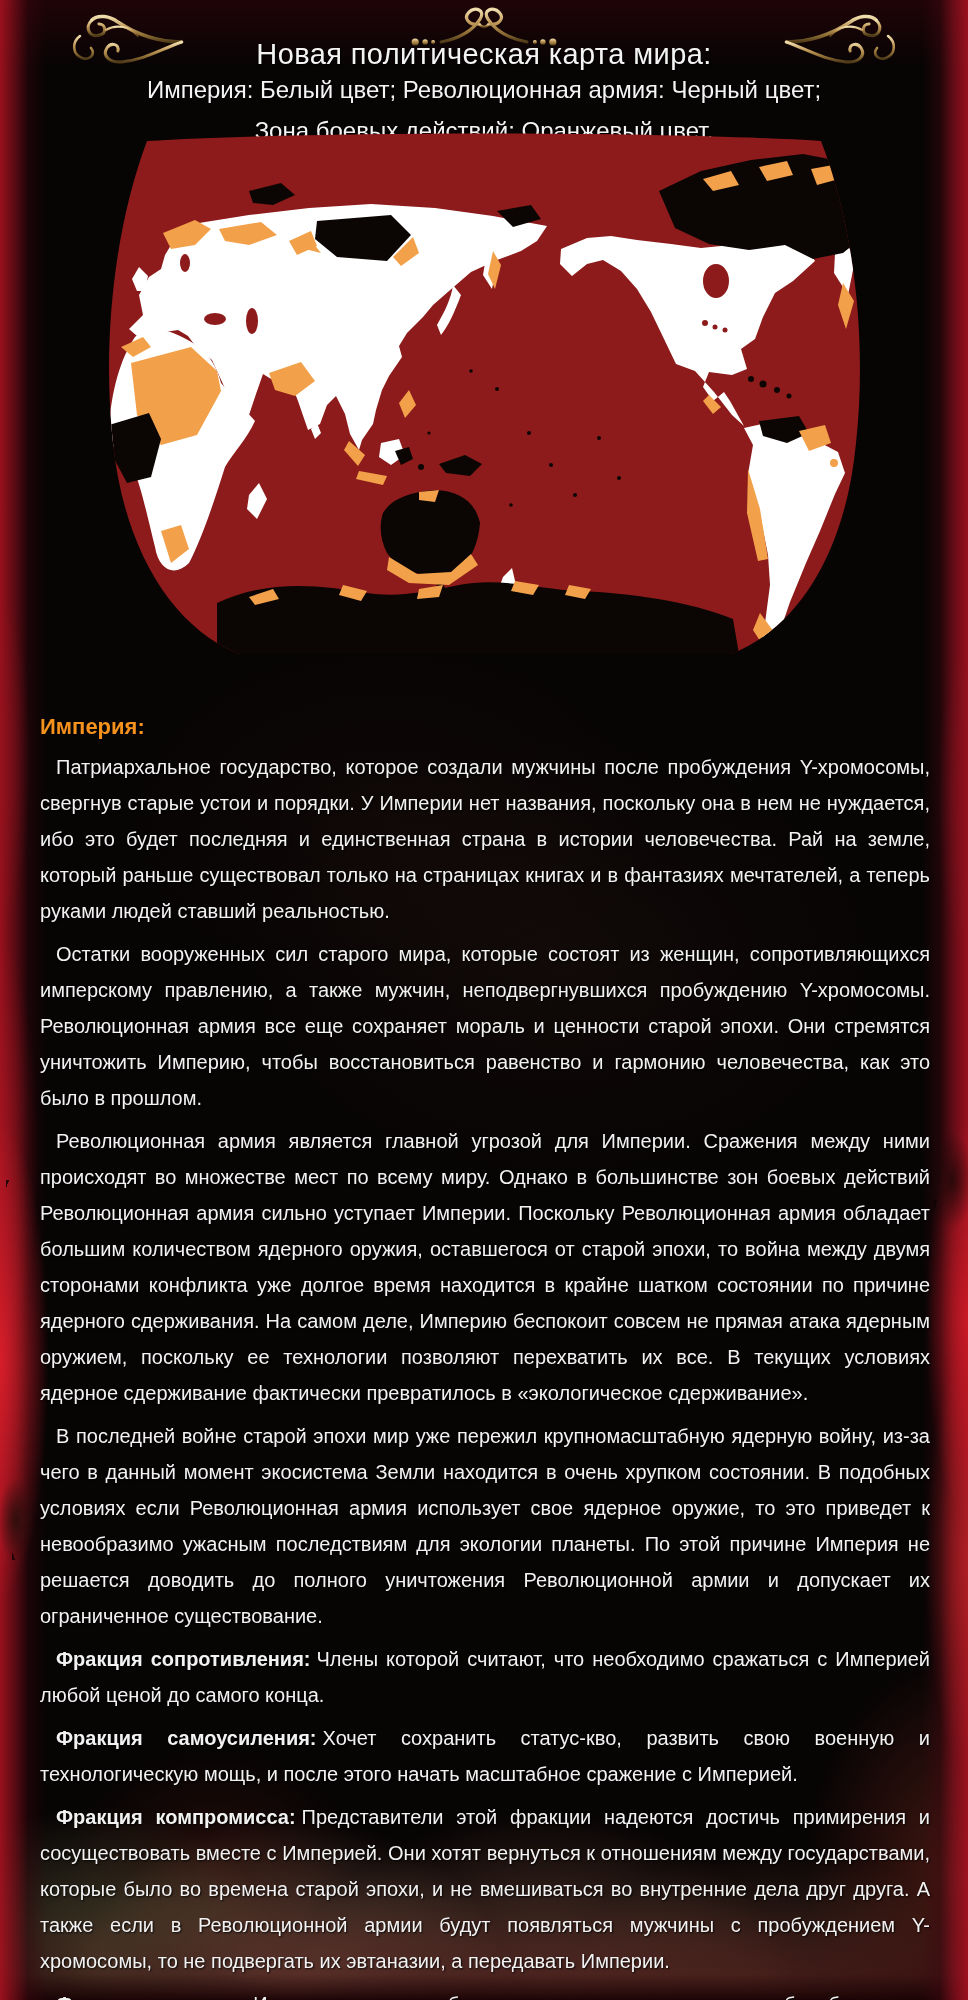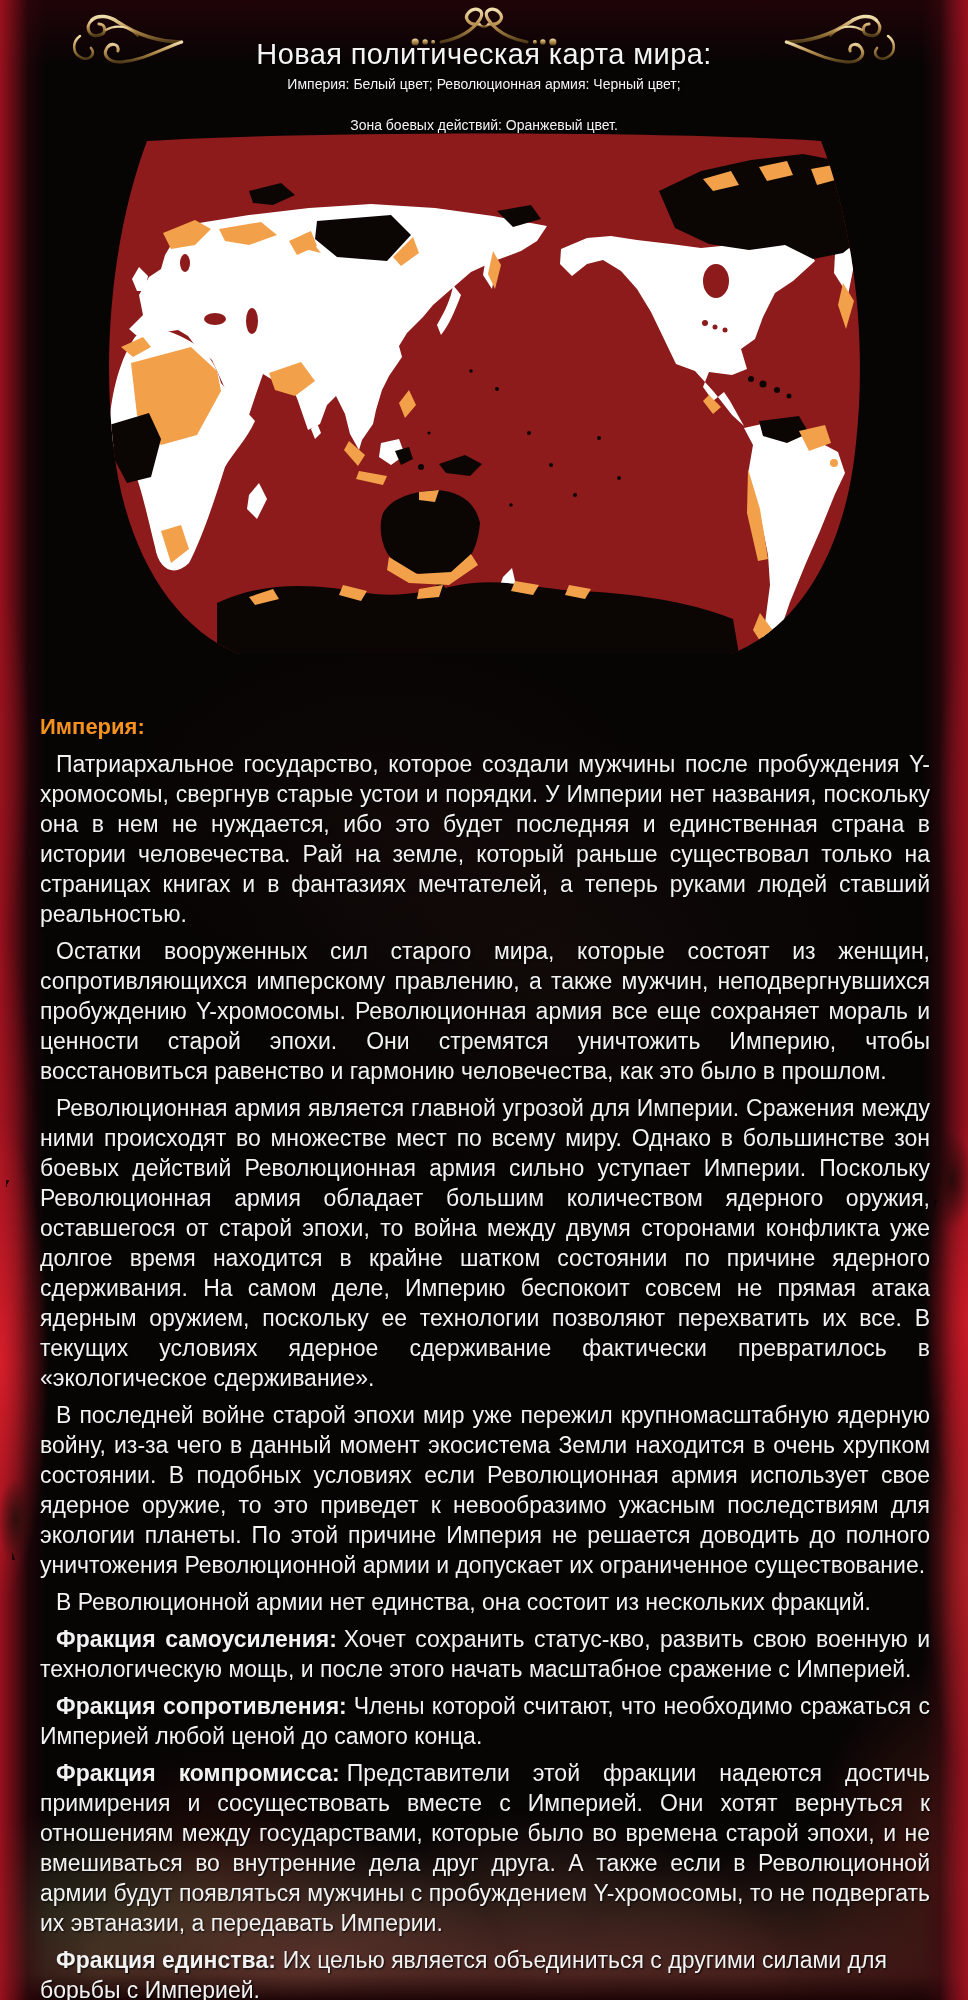--- a/index.html
+++ b/index.html
@@ -36,27 +36,27 @@
     background:
       linear-gradient(112deg, rgba(10,2,2,.8) 0 3px, rgba(0,0,0,0) 3px 100%) 6px 1180px / 30px 300px no-repeat,
       linear-gradient(70deg,  rgba(10,2,2,.75) 0 3px, rgba(0,0,0,0) 3px 100%) 12px 1300px / 26px 260px no-repeat,
       linear-gradient(105deg, rgba(10,2,2,.7) 0 3px, rgba(0,0,0,0) 3px 100%) 934px 1200px / 28px 320px no-repeat,
       radial-gradient(26px 60px at 16px 1520px, rgba(40,14,12,.9), rgba(40,14,12,0) 70%),
       radial-gradient(30px 70px at 952px 1180px, rgba(30,8,8,.85), rgba(30,8,8,0) 70%);
   }
   .hdr{position:absolute;top:0;left:0;width:100%;text-align:center;color:#f4f4f4;}
   .orn{position:absolute;top:2px;left:50%;transform:translateX(-50%);}
   .title{position:absolute;top:38px;left:0;width:100%;margin:0;font-size:29px;font-weight:400;letter-spacing:.4px;text-shadow:1px 1px 2px rgba(0,0,0,.9);}
-  .sub{position:absolute;left:0;width:100%;font-size:14px;text-shadow:1px 1px 2px rgba(0,0,0,.9);}
+  .sub{position:absolute;left:0;width:100%;font-size:24px;text-shadow:1px 1px 2px rgba(0,0,0,.9);}
   .sub1{top:76px}.sub2{top:117px}
   .map-wrap{position:absolute;top:133px;left:99px;width:770px;height:522px;}
   .content{position:absolute;top:702px;left:40px;width:890px;color:#f2f2f2;margin-top:12px;}
   .content h2{margin:0 0 9px 0;font-size:22px;font-weight:700;color:#f5921e;text-shadow:1px 1px 2px rgba(0,0,0,.9);}
   .content h2.gap{margin-top:31px;}
-  .content p{margin:0 0 7px 0;font-size:23px;line-height:30px;text-align:justify;text-indent:16px;text-shadow:1px 1px 2px rgba(0,0,0,.85);}
+  .content p{margin:0 0 7px 0;font-size:20px;line-height:36px;text-align:justify;text-indent:16px;text-shadow:1px 1px 2px rgba(0,0,0,.85);}
   .content p.last{text-align:left;}
   .faction b{font-weight:700;margin-right:.3em;text-align:center;}
 </style>
 </head>
 <body>
 
 <div class="page">
   <div class="vignette"></div>
   <div class="edge-sil"></div>
 
@@ -190,20 +190,19 @@
     </svg>
   </div>
 
   <main class="content">
     <h2>Империя:</h2>
     <p>Патриархальное государство, которое создали мужчины после пробуждения Y-хромосомы, свергнув старые устои и порядки. У Империи нет названия, поскольку она в нем не нуждается, ибо это будет последняя и единственная страна в истории человечества. Рай на земле, который раньше существовал только на страницах книгах и в фантазиях мечтателей, а теперь руками людей ставший реальностью.</p>
 
     <p>Остатки вооруженных сил старого мира, которые состоят из женщин, сопротивляющихся имперскому правлению, а также мужчин, неподвергнувшихся пробуждению Y-хромосомы. Революционная армия все еще сохраняет мораль и ценности старой эпохи. Они стремятся уничтожить Империю, чтобы восстановиться равенство и гармонию человечества, как это было в прошлом.</p>
     <p>Революционная армия является главной угрозой для Империи. Сражения между ними происходят во множестве мест по всему миру. Однако в большинстве зон боевых действий Революционная армия сильно уступает Империи. Поскольку Революционная армия обладает большим количеством ядерного оружия, оставшегося от старой эпохи, то война между двумя сторонами конфликта уже долгое время находится в крайне шатком состоянии по причине ядерного сдерживания. На самом деле, Империю беспокоит совсем не прямая атака ядерным оружием, поскольку ее технологии позволяют перехватить их все. В текущих условиях ядерное сдерживание фактически превратилось в «экологическое сдерживание».</p>
     <p>В последней войне старой эпохи мир уже пережил крупномасштабную ядерную войну, из-за чего в данный момент экосистема Земли находится в очень хрупком состоянии. В подобных условиях если Революционная армия использует свое ядерное оружие, то это приведет к невообразимо ужасным последствиям для экологии планеты. По этой причине Империя не решается доводить до полного уничтожения Революционной армии и допускает их ограниченное существование.</p>
-    <p class="last">В Революционной армии нет единства, она состоит из нескольких фракций.</p>
-
+
+    <p class="faction"><b>Фракция сопротивления:</b><span>Члены которой считают, что необходимо сражаться с Империей любой ценой до самого конца.</span></p>
     <p class="faction"><b>Фракция самоусиления:</b><span>Хочет сохранить статус-кво, развить свою военную и технологическую мощь, и после этого начать масштабное сражение с Империей.</span></p>
-    <p class="faction"><b>Фракция сопротивления:</b><span>Члены которой считают, что необходимо сражаться с Империей любой ценой до самого конца.</span></p>
     <p class="faction"><b>Фракция компромисса:</b><span>Представители этой фракции надеются достичь примирения и сосуществовать вместе с Империей. Они хотят вернуться к отношениям между государствами, которые было во времена старой эпохи, и не вмешиваться во внутренние дела друг друга. А также если в Революционной армии будут появляться мужчины с пробуждением Y-хромосомы, то не подвергать их эвтаназии, а передавать Империи.</span></p>
     <p class="faction last"><b>Фракция единства:</b><span>Их целью является объединиться с другими силами для борьбы с Империей.</span></p>
   </main>
 </div>
 
 </body></html>

